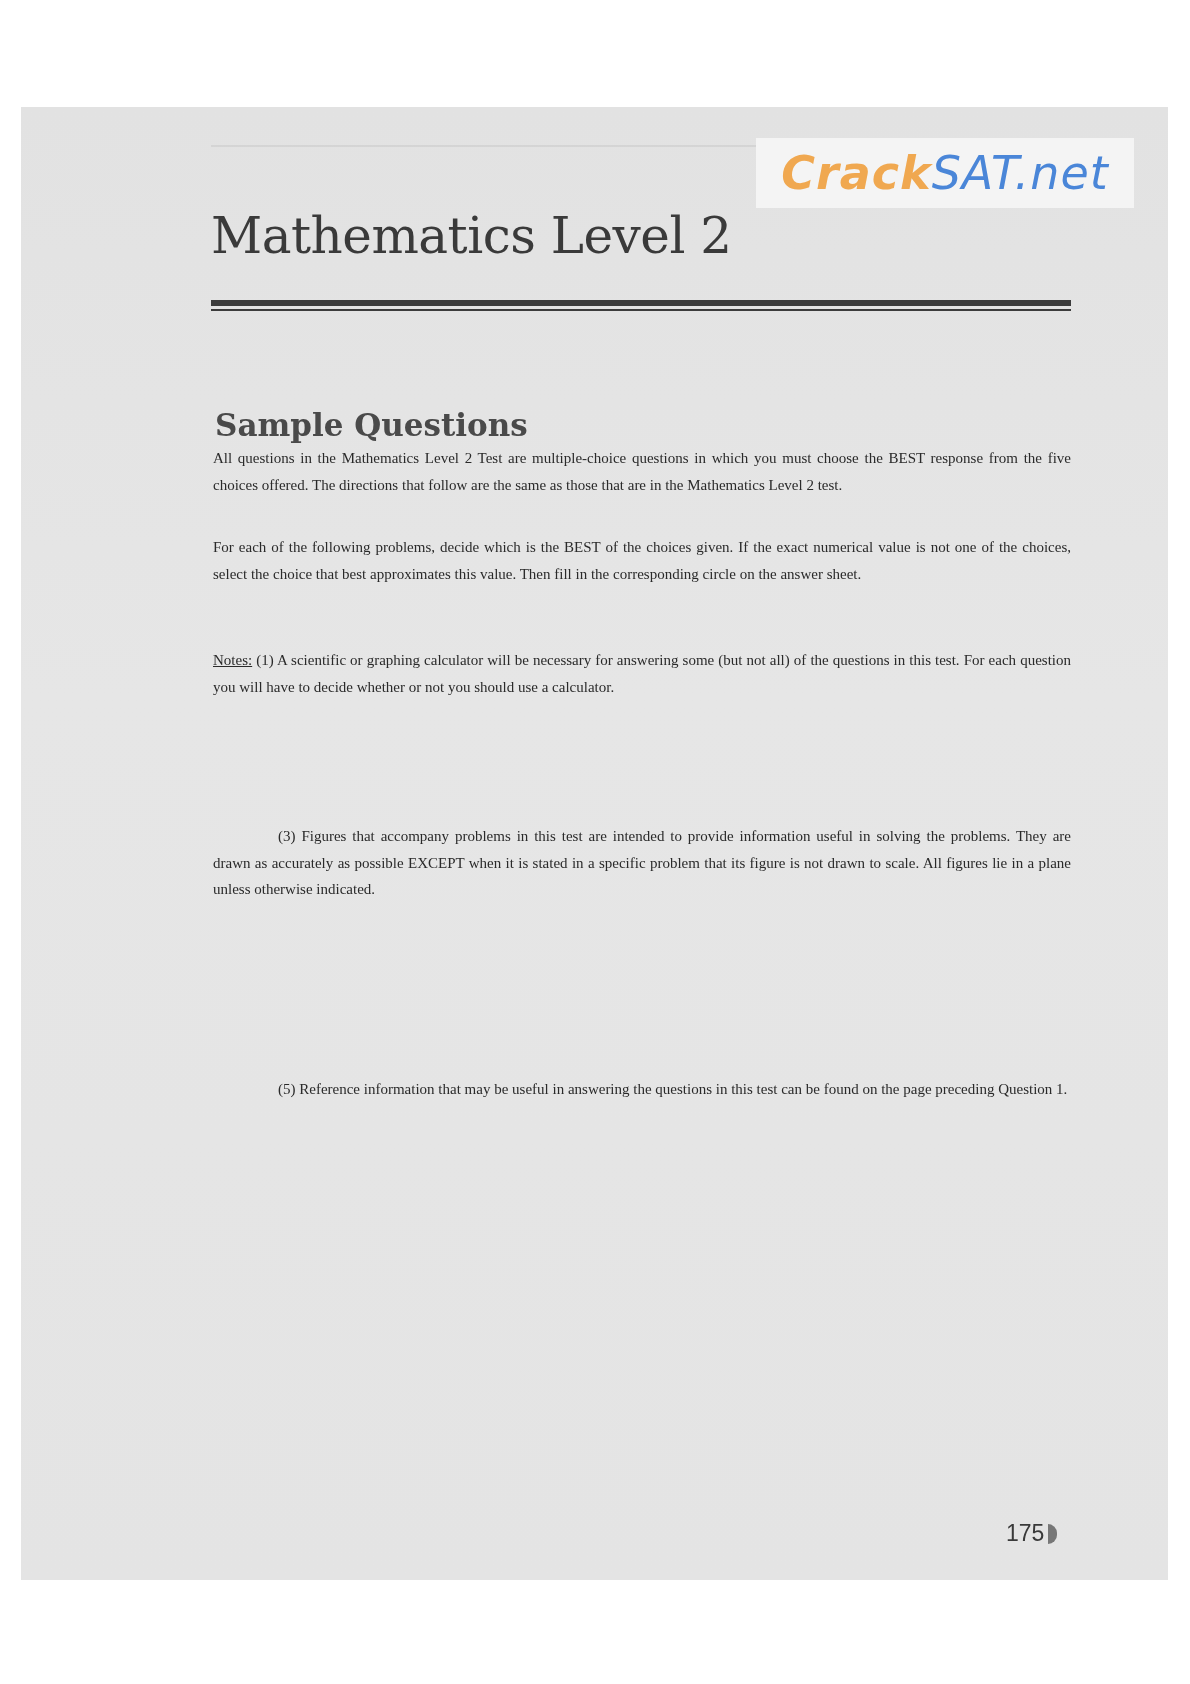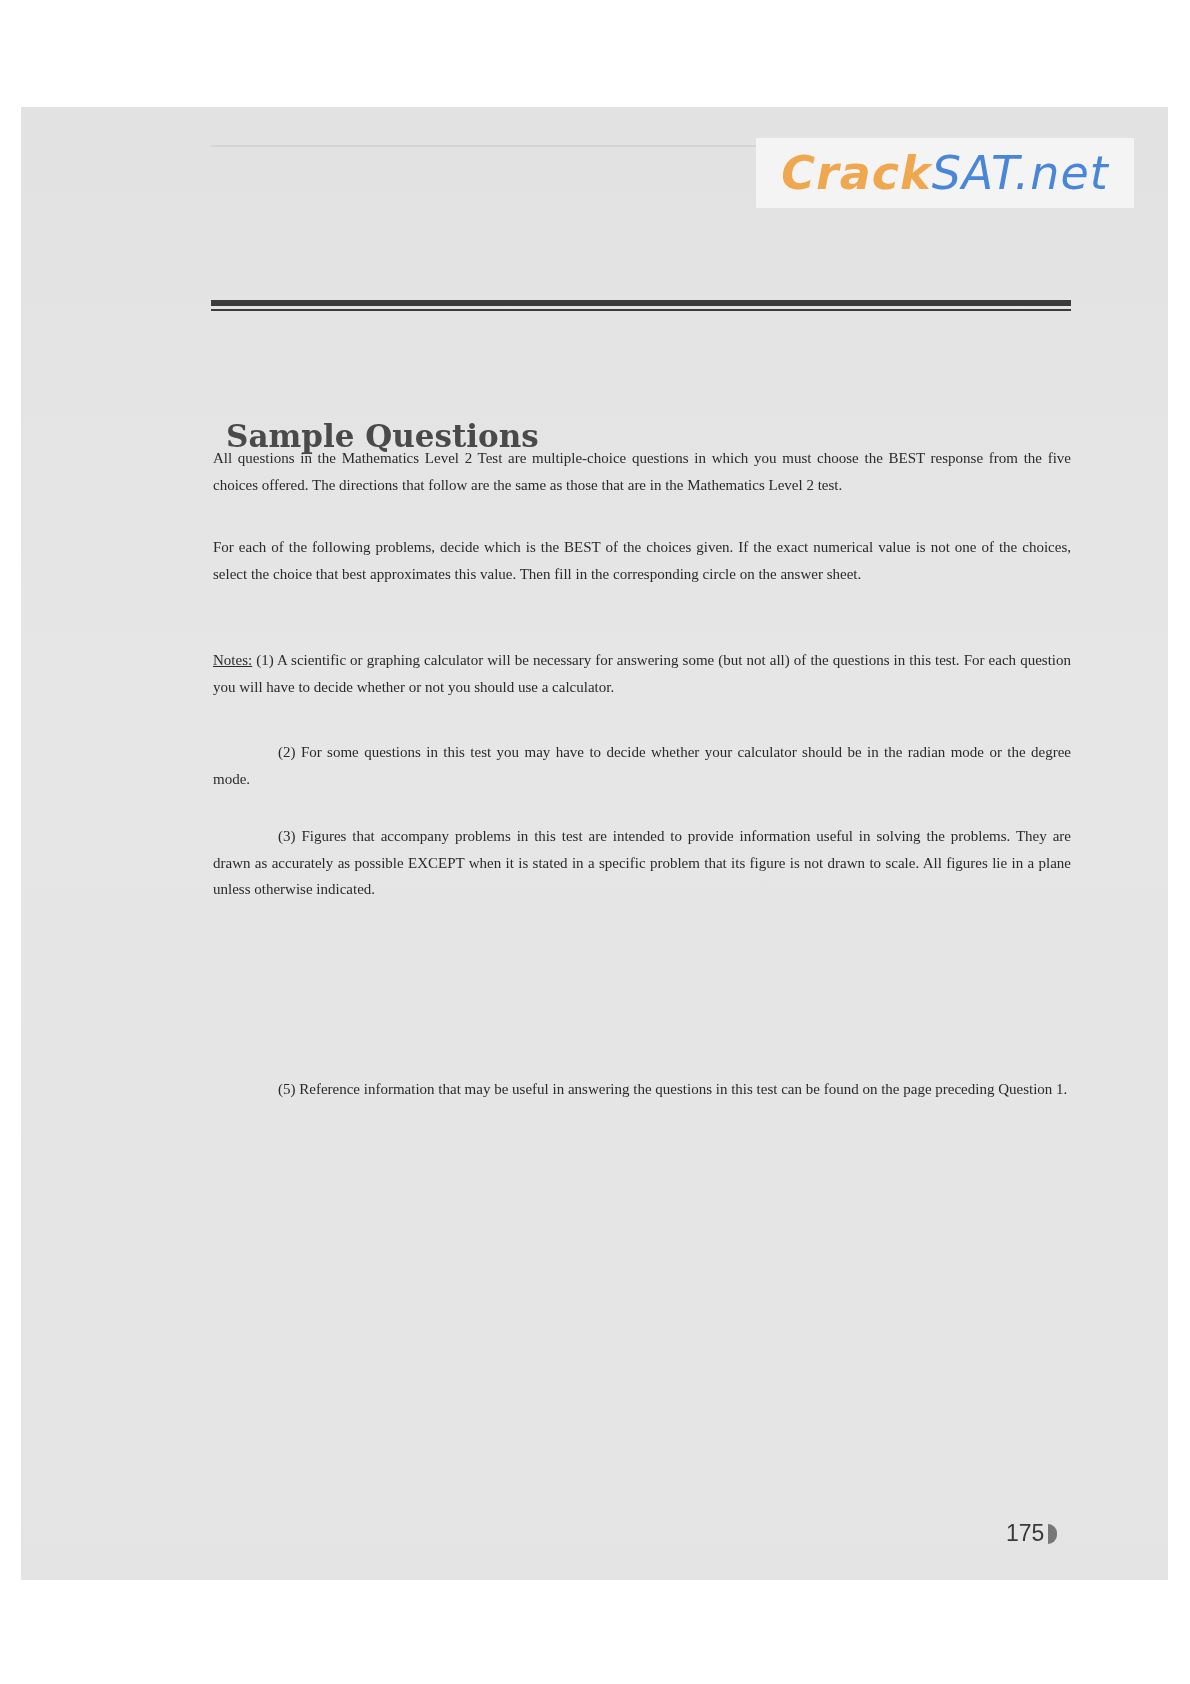--- a/index.html
+++ b/index.html
@@ -28,21 +28,21 @@
       font-family: "DejaVu Serif", serif; font-size: 50px; color: #3a3a3a;
       font-weight: normal; letter-spacing: -0.5px; margin: 0;
     }
     .rule-thick {
       position: absolute; left: 190px; top: 193px; width: 860px; height: 6px; background: #3c3c3c;
     }
     .rule-thin {
       position: absolute; left: 190px; top: 202px; width: 860px; height: 2px; background: #3c3c3c;
     }
     .section-title {
-      position: absolute; left: 192px; top: 298px; margin: 13px;
+      position: absolute; left: 192px; top: 298px; margin: 2px;
       font-family: "DejaVu Serif", serif; font-size: 31px; font-weight: bold; color: #4a4a4a;
     }
     .body {
       position: absolute; left: 192px; width: 858px;
       font-family: "Liberation Serif", serif; font-size: 15px; line-height: 26.5px;
       color: #2a2a2a; text-align: justify; margin: 0;
     }
     .indent { text-indent: 65px; }
     .notes-label { text-decoration: underline; }
     .page-num {
@@ -59,32 +59,32 @@
 <body>
 
 <div class="page">
   <div class="ghost-line"></div>
 
   <div class="logo">
     <span class="crack">Crack</span>
       <span class="sat">SAT.net</span>
   </div>
 
+  <h1 class="title">Mathematics Level 2</h1>
   <div class="rule-thick"></div>
   <div class="rule-thin"></div>
 
   <h2 class="section-title">Sample Questions</h2>
 
   <p class="body" style="top:338px;">All questions in the Mathematics Level 2 Test are multiple-choice questions in which you must choose the BEST response from the five choices offered. The directions that follow are the same as those that are in the Mathematics Level 2 test.</p>
 
   <p class="body" style="top:427px;">For each of the following problems, decide which is the BEST of the choices given. If the exact numerical value is not one of the choices, select the choice that best approximates this value. Then fill in the corresponding circle on the answer sheet.</p>
 
   <p class="body" style="top:540px;"><span class="notes-label">Notes:</span><span> (1)  A scientific or graphing calculator will be necessary for answering some (but not all) of the questions in this test. For each question you will have to decide whether or not you should use a calculator.</span></p>
 
-  <p class="body indent" style="top:632px;">(2)  For some questions in this test you may have to decide whether your calculator should be in the radian mode or the degree mode.</p>
 
   <p class="body indent" style="top:716px;">(3) Figures that accompany problems in this test are intended to provide information useful in solving the problems. They are drawn as accurately as possible EXCEPT when it is stated in a specific problem that its figure is not drawn to scale. All figures lie in a plane unless otherwise indicated.</p>
 
 
   <p class="body indent" style="top:969px;">(5)  Reference information that may be useful in answering the questions in this test can be found on the page preceding Question 1.</p>
 
   <div class="page-num">
     <span>175</span>
     <span class="page-marker"></span>
   </div>

